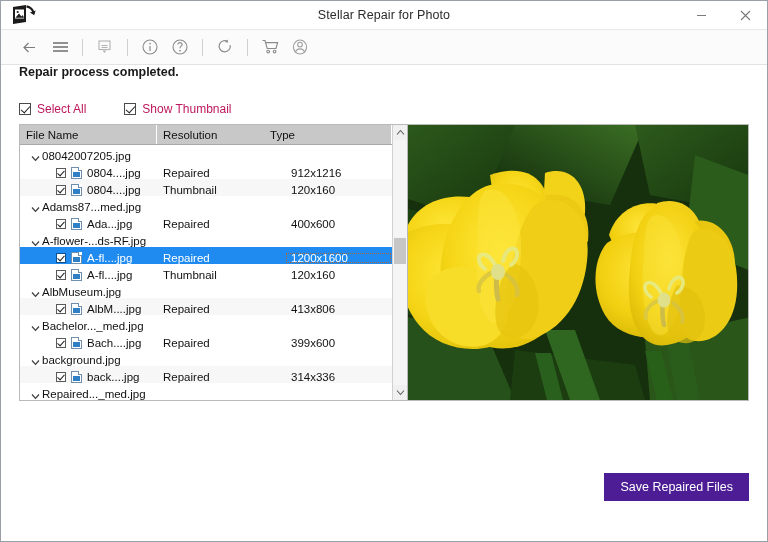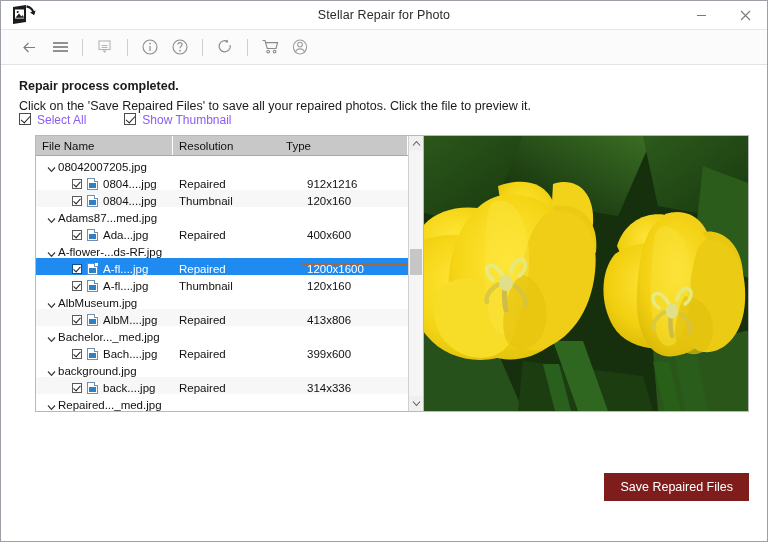--- a/index.html
+++ b/index.html
@@ -37,39 +37,39 @@
     display:flex;align-items:center;padding-left:14px;gap:0px;
   }
   .tb-item{
     width:30px;height:30px;display:flex;align-items:center;justify-content:center;
     color:#8a8a8a;
   }
   .tb-sep{width:1px;height:17px;background:#cfcfcf;margin:0 7px;flex:0 0 1px;}
 
   
   .content{flex:1 1 auto;position:relative;padding:0 18px;box-sizing:border-box;}
-  .msg-head{font-size:12.5px;font-weight:bold;color:#1a1a1a;margin-top:14px;}
+  .msg-head{font-size:12.5px;font-weight:bold;color:#1a1a1a;}
   .msg-sub{font-size:12.5px;color:#1a1a1a;margin-top:6px;}
 
-  .chk-row{display:flex;align-items:flex-start;margin-top:0;font-size:12px;color:#8b5cf6;}
+  .chk-row{display:flex;align-items:center;margin-top:23px;font-size:12px;color:#be185d;}
   .chk-box{
     width:12px;height:12px;border:1px solid #4a4a4a;background:#fff;
     display:inline-flex;align-items:center;justify-content:center;
     margin-right:6px;flex:0 0 12px;position:relative;box-sizing:border-box;
   }
   .chk-box.checked::after{
     content:"";position:absolute;left:3px;top:0px;width:4px;height:8px;
     border:solid #222;border-width:0 1.6px 1.6px 0;transform:rotate(42deg);
   }
   .chk-label{margin-right:38px;}
 
   
   .panel{
     margin-top:8px;height:277px;display:flex;border:1px solid #b9b9b9;
-    box-sizing:border-box;background:#fff;margin-left:16px;
+    box-sizing:border-box;background:#fff;
   }
   .list-wrap{width:372px;flex:0 0 372px;display:flex;flex-direction:column;position:relative;overflow:hidden;}
   .hdr{
     height:20px;flex:0 0 20px;display:flex;background:#c8c8c8;
     border-bottom:1px solid #a8a8a8;box-sizing:border-box;
   }
   .hdr-cell{
     font-size:11.5px;color:#111;display:flex;align-items:center;
     padding-left:6px;box-sizing:border-box;border-right:1px solid #ffffff;
   }
@@ -132,21 +132,21 @@
   .preview{
     flex:1 1 auto;border-left:1px solid #b9b9b9;position:relative;overflow:hidden;
     background:#16290f;
   }
   .pv-svg{display:block;width:100%;height:100%;}
 
   
   .footer{flex:0 0 auto;position:relative;height:112px;}
   .save-btn{
     position:absolute;right:18px;top:44px;
-    background:#7f1d1d;color:#ffffff;border:none;
+    background:#4c1d95;color:#ffffff;border:none;
     font-family:"Liberation Sans", sans-serif;font-size:12.5px;
     padding:0 16px;height:28px;line-height:28px;cursor:pointer;white-space:nowrap;
   }
 </style>
 </head>
 <body>
 
 <div class="window">
 
   <div class="titlebar">
@@ -229,21 +229,20 @@
         <ellipse cx="9" cy="9" rx="6.6" ry="7" stroke="#9e9e9e" stroke-width="1.1" fill="none"></ellipse>
         <circle cx="9" cy="6.6" r="2.35" stroke="#9e9e9e" stroke-width="1.1" fill="none"></circle>
         <path d="M4.3,14.6 C5.1,11.9 6.9,10.9 9,10.9 C11.1,10.9 12.9,11.9 13.7,14.6" stroke="#9e9e9e" stroke-width="1.1" fill="none"></path>
       </svg>
     </div>
   </div>
 
   <div class="content">
 
     <div class="msg-head">Repair process completed.</div>
-    <div class="msg-sub">Click on the 'Save Repaired Files' to save all your repaired photos. Click the file to preview it.</div>
 
     <div class="chk-row">
       <span class="chk-box checked"></span>
       <span class="chk-label">Select All</span>
       <span class="chk-box checked"></span>
       <span class="chk-label">Show Thumbnail</span>
     </div>
 
     <div class="panel">
 

